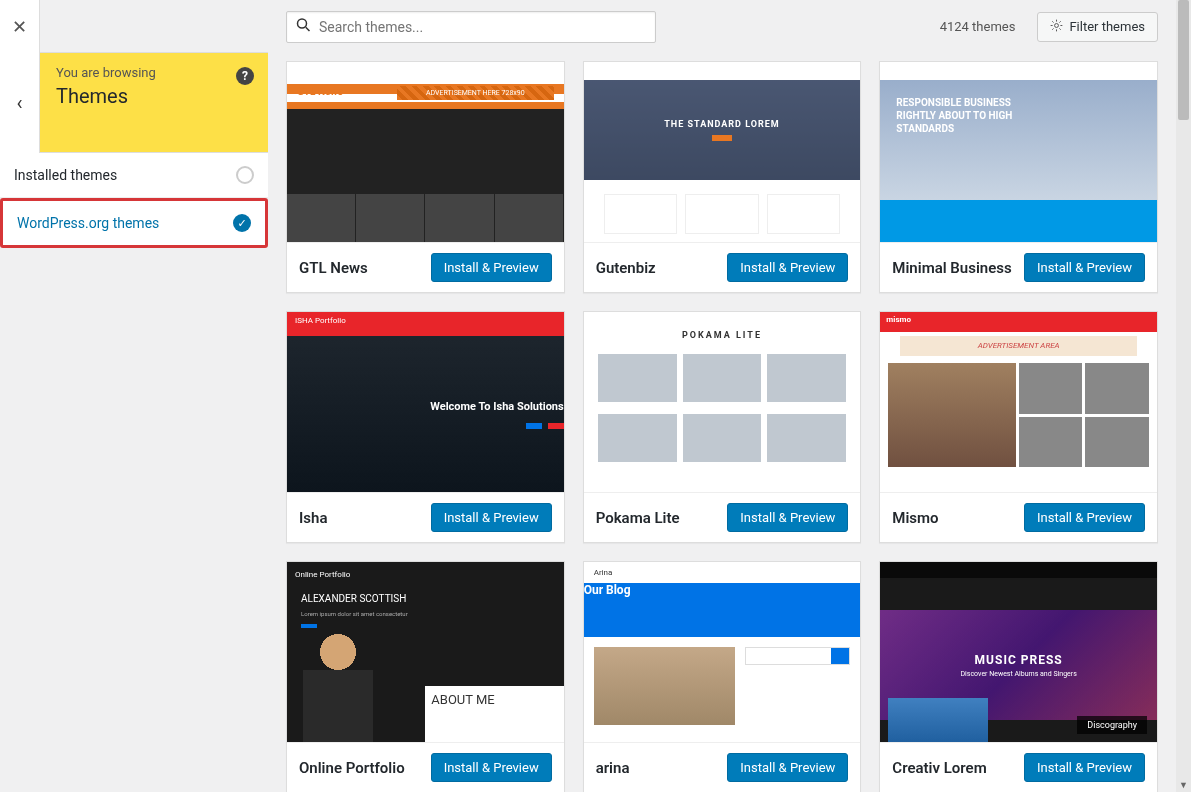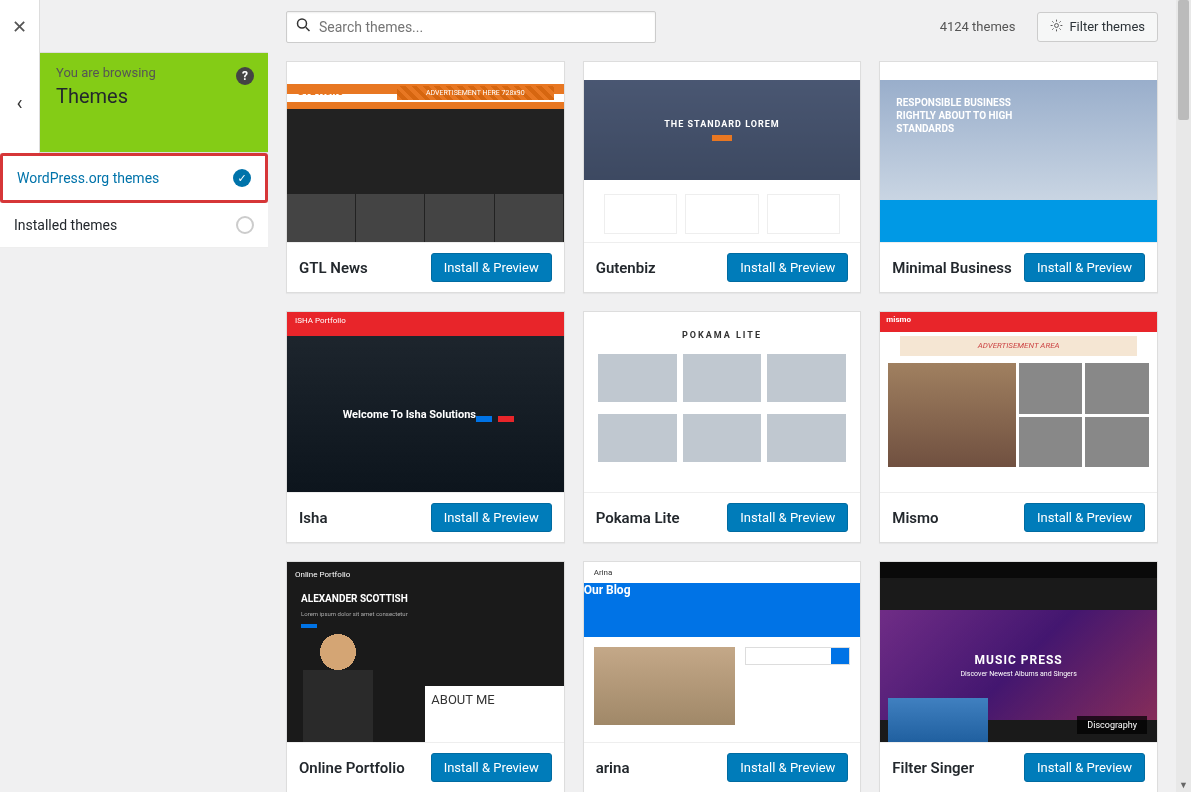--- a/index.html
+++ b/index.html
@@ -2,21 +2,21 @@
 <html><head>
 <meta charset="utf-8">
 <style>
 * { margin: 0; padding: 0; box-sizing: border-box; font-family: -apple-system, BlinkMacSystemFont, "Segoe UI", Roboto, sans-serif; }
 body { background: #f0f0f1; width: 1191px; height: 792px; overflow: hidden; display: flex; }
 .sidebar { width: 268px; background: #f0f0f1; display: flex; flex-direction: column; flex-shrink: 0; }
 .topbar-left { height: 53px; display: flex; border-bottom: 1px solid #ddd; }
 .close-btn { width: 40px; height: 53px; background: #fff; border-right: 1px solid #ddd; display: flex; align-items: center; justify-content: center; cursor: pointer; font-size: 18px; color: #555; }
 .back-area { width: 40px; height: 100px; background: #fff; border-right: 1px solid #ddd; display: flex; align-items: center; justify-content: center; font-size: 20px; color: #333; cursor: pointer; }
 .header-row { display: flex; }
-.header-titles { flex: 1; background: #84cc16; padding: 12px 16px; position: relative; height: 100px; border-bottom: 1px solid #ddd; }
+.header-titles { flex: 1; background: #fde047; padding: 12px 16px; position: relative; height: 100px; border-bottom: 1px solid #ddd; }
 .browsing-label { font-size: 13px; color: #555; margin-bottom: 4px; }
 .themes-title { font-size: 20px; color: #23282d; font-weight: 400; }
 .help-icon { position: absolute; right: 14px; top: 14px; width: 18px; height: 18px; border-radius: 50%; background: #444; color: #fff; font-size: 12px; display: flex; align-items: center; justify-content: center; font-weight: bold; }
 .filter-list { margin-top: 0; }
 .filter-item { padding: 13px 14px; font-size: 14px; color: #23282d; background: #fff; border-bottom: 1px solid #eee; display: flex; align-items: center; justify-content: space-between; cursor: pointer; }
 .filter-item.selected { border: 3px solid #d63638; border-radius: 3px; color: #0073aa; }
 .radio-circle { width: 18px; height: 18px; border: 2px solid #ccc; border-radius: 50%; }
 .radio-check { width: 18px; height: 18px; background: #0073aa; border-radius: 50%; display: flex; align-items: center; justify-content: center; color: #fff; font-size: 11px; }
 .main { flex: 1; background: #f0f0f1; display: flex; flex-direction: column; position: relative; }
 .toolbar { height: 53px; display: flex; align-items: center; padding: 0 18px; gap: 12px; }
@@ -50,39 +50,39 @@
 .pv-gutenbiz .hero h4 { font-size: 9px; letter-spacing: 1px; }
 .pv-gutenbiz .hero .btn { margin-top: 6px; padding: 3px 10px; background: #e87722; font-size: 7px; }
 .pv-gutenbiz .svc { position: absolute; bottom: 8px; left: 20px; right: 20px; height: 40px; display: flex; gap: 8px; }
 .pv-gutenbiz .svc div { flex: 1; border: 1px solid #eee; }
 .pv-minimal { background: #fff; }
 .pv-minimal .hero { position: absolute; top: 18px; left: 0; right: 0; height: 120px; background: linear-gradient(#99aecb,#c9d5e3); display: flex; align-items: flex-start; justify-content: flex-start; padding: 16px; }
 .pv-minimal .hero h4 { font-size: 10px; color: #fff; font-weight: bold; max-width: 60%; line-height: 1.3; }
 .pv-minimal .blue { position: absolute; bottom: 0; left: 0; right: 0; height: 42px; background: #0099e5; }
 .pv-isha { background: #1a1a1a; }
 .pv-isha .top { position: absolute; top: 0; left: 0; right: 0; height: 24px; background: #e8252a; color: #fff; padding: 4px 8px; font-size: 8px; }
-.pv-isha .hero { position: absolute; top: 24px; left: 0; right: 0; bottom: 0; background: linear-gradient(rgba(0,0,0,.5),rgba(0,0,0,.5)), linear-gradient(#3a4a5a,#1a2a3a); display: flex; flex-direction: row; align-items: center; justify-content: center; color: #fff; padding-left: 6px; }
+.pv-isha .hero { position: absolute; top: 24px; left: 0; right: 0; bottom: 0; background: linear-gradient(rgba(0,0,0,.5),rgba(0,0,0,.5)), linear-gradient(#3a4a5a,#1a2a3a); display: flex; flex-direction: column; align-items: flex-end; justify-content: center; color: #fff; padding-left: 6px; }
 .pv-isha .hero h4 { font-size: 11px; font-weight: bold; }
 .pv-isha .btns { margin-top: 10px; display: flex; gap: 6px; }
 .pv-isha .btns span { padding: 3px 8px; font-size: 7px; }
 .pv-isha .b1 { background: #0073e6; }
 .pv-isha .b2 { background: #e8252a; }
 .pv-pokama { background: #fff; }
 .pv-pokama .title { text-align: center; padding: 18px 0 8px; font-size: 9px; letter-spacing: 2px; font-weight: bold; }
 .pv-pokama .row { display: flex; gap: 6px; padding: 6px 14px; }
 .pv-pokama .row div { flex: 1; height: 48px; background: #c0c8d0; }
 .pv-mismo { background: #fff; }
 .pv-mismo .top { height: 20px; background: #e8252a; color: #fff; padding: 3px 6px; font-size: 8px; font-weight: bold; }
 .pv-mismo .ad { margin: 4px 20px; height: 20px; background: #f5e6d3; color: #c44; text-align: center; line-height: 20px; font-size: 8px; font-style: italic; }
 .pv-mismo .grid2 { display: grid; grid-template-columns: 2fr 1fr 1fr; grid-template-rows: 1fr 1fr; gap: 3px; padding: 3px 8px; height: 110px; }
 .pv-mismo .grid2 div { background: #888; }
 .pv-mismo .grid2 .big { grid-row: span 2; background: linear-gradient(#a08060,#705040); }
 .pv-online { background: #1a1a1a; color: #fff; }
 .pv-online .top { padding: 8px; font-size: 8px; }
-.pv-online .name { padding: 6px 14px; font-size: 10px; font-weight: bold; }
+.pv-online .name { padding: 6px 14px; font-size: 10px; font-weight: normal; }
 .pv-online .txt { padding: 0 14px; font-size: 6px; color: #aaa; max-width: 55%; line-height: 1.3; }
 .pv-online .btn { margin: 6px 14px; padding: 2px 8px; background: #0073e6; font-size: 7px; display: inline-block; }
 .pv-online .about { position: absolute; bottom: 0; right: 0; width: 50%; height: 56px; background: #fff; color: #333; padding: 6px; font-size: 13px; font-weight: normal; }
 .pv-online .person { position: absolute; bottom: 0; left: 16px; width: 70px; height: 120px; background: radial-gradient(circle at 50% 25%, #d4a574 0 18px, transparent 18px), linear-gradient(#1a1a1a 0 40%, #2a2a2a 40%); border-radius: 40px 40px 0 0; }
 .pv-arina { background: #fff; }
 .pv-arina .top { padding: 6px 10px; font-size: 8px; display: flex; justify-content: space-between; }
 .pv-arina .blue { height: 54px; background: #0073e6; color: #fff; font-size: 12px; font-weight: bold; }
 .pv-arina .row { display: flex; padding: 10px; gap: 10px; }
 .pv-arina .img { width: 55%; height: 78px; background: linear-gradient(#c4a888,#a08868); }
 .pv-arina .side { flex: 1; }
@@ -109,27 +109,27 @@
     <div class="back-area">
       <span>‹</span>
     </div>
     <div class="header-titles">
       <div class="browsing-label">You are browsing</div>
       <div class="themes-title">Themes</div>
       <div class="help-icon">?</div>
     </div>
   </div>
   <div class="filter-list">
+    <div class="filter-item">
+      <span>Installed themes</span>
+      <span class="radio-circle"></span>
+    </div>
     <div class="filter-item selected">
       <span>WordPress.org themes</span>
       <span class="radio-check">✓</span>
-    </div>
-    <div class="filter-item">
-      <span>Installed themes</span>
-      <span class="radio-circle"></span>
     </div>
   </div>
 </div>
 
 <div class="main">
   <div class="toolbar">
     <div class="search-wrap">
       <span class="search-icon-el">
         <svg width="15" height="15" viewBox="0 0 20 20">
             <circle cx="8" cy="8" r="6" fill="none" stroke="#333" stroke-width="2"></circle>
@@ -314,21 +314,21 @@
           <div class="top"></div>
           <div class="hero">
               <h4>MUSIC PRESS</h4>
               <p>Discover Newest Albums and Singers</p>
             </div>
           <div class="stage"></div>
           <div class="disc">Discography</div>
         </div>
       </div>
       <div class="theme-footer">
-        <span class="theme-name">Filter Singer</span>
+        <span class="theme-name">Creativ Lorem</span>
         <button class="install-btn">Install &amp; Preview</button>
       </div>
     </div>
 
   </div>
 </div>
 
 <div class="scrollbar-right">
   <div class="scrollbar-arrow up">▲</div>
   <div class="scrollbar-thumb"></div>

